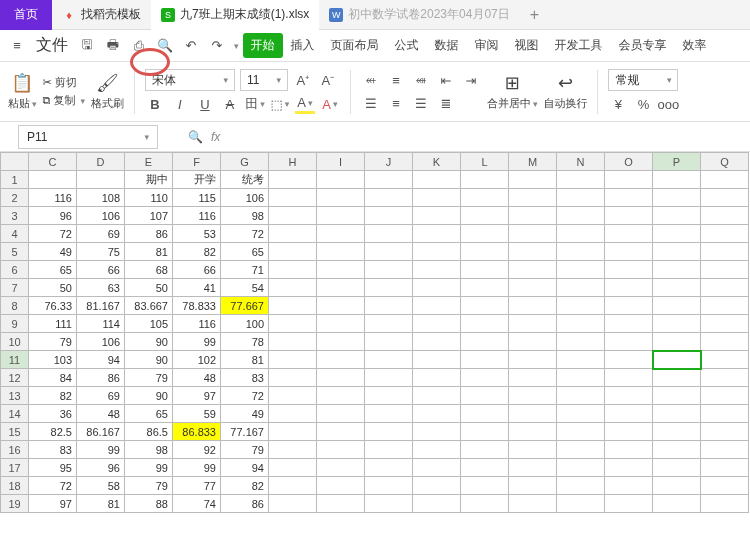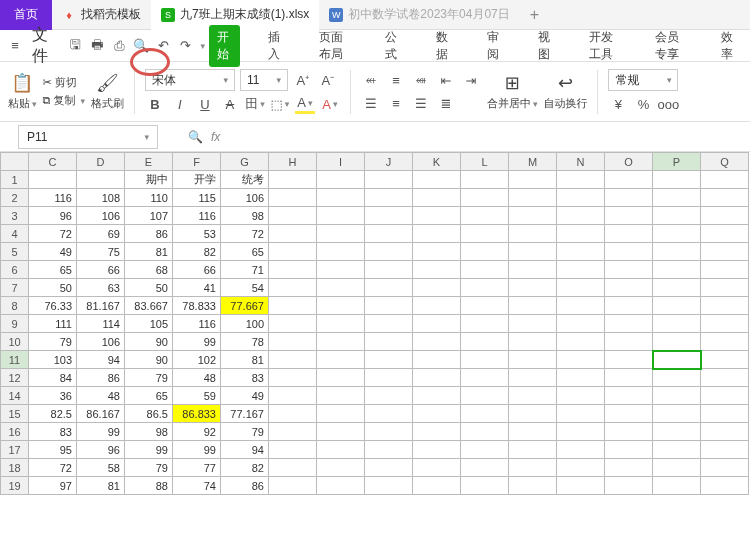--- a/index.html
+++ b/index.html
@@ -10,21 +10,21 @@
 .tab.home{background:#6d28d9;color:#fff;padding:12px 14px}
 .tab-ico{width:14px;height:14px;display:inline-flex;align-items:center;justify-content:center;font-size:11px}
 .ico-red{color:#e74c3c}.ico-grn{background:#1aad19;color:#fff;border-radius:2px;font-size:9px;width:14px;height:14px}.ico-blu{background:#4a7bc8;color:#fff;border-radius:2px;font-size:9px;width:14px;height:14px}
 .tab-add{padding:0 10px;color:#888;font-size:16px}
 .tab.dim{color:#aaa}
 .mark{position:absolute;left:130px;top:18px;width:40px;height:28px;border:3px solid #d9534f;border-radius:50%;pointer-events:none;z-index:10}
 
 .qat{height:32px;display:flex;align-items:center;padding:0 6px;gap:4px;border-bottom:1px solid #e0e0e0;position:relative}
 .qat .btn{width:22px;height:22px;display:flex;align-items:center;justify-content:center;color:#555;cursor:pointer;font-size:13px}
 .menu-label{font-size:16px;margin:0 4px}
-.ribbon-tabs{display:flex;gap:20px;margin-left:0;align-items:center}
+.ribbon-tabs{display:flex;gap:0;margin-left:0;align-items:center}
 .rtab{padding:4px 8px;font-size:12px;cursor:pointer;color:#444}
 .rtab.active{background:#1aad19;color:#fff;border-radius:3px}
 
 .ribbon{height:60px;display:flex;align-items:center;padding:0 8px;gap:6px;border-bottom:1px solid #e0e0e0}
 .rsub{display:flex;flex-direction:column;gap:3px;font-size:11px}
 .rbtn{display:flex;align-items:center;gap:3px;cursor:pointer;color:#444;font-size:11px}
 .big-btn{display:flex;flex-direction:column;align-items:center;gap:2px;cursor:pointer;font-size:11px;color:#444}
 .big-ico{width:22px;height:22px;display:flex;align-items:center;justify-content:center;font-size:18px}
 .sep{width:1px;height:44px;background:#e0e0e0;margin:0 4px}
 .font-sel{border:1px solid #ccc;height:22px;padding:0 6px;font-size:12px;min-width:90px;display:flex;align-items:center;justify-content:space-between;cursor:pointer}
@@ -431,20 +431,38 @@
           <td class="data"></td>
           <td class="data"></td>
           <td class="data"></td>
           <td class="data"></td>
           <td class="data"></td>
           <td class="data"></td>
           <td class="data"></td>
           <td class="data"></td>
         </tr>
         <tr>
+          <th class="rowh">13</th>
+          <td class="data">82</td>
+          <td class="data">69</td>
+          <td class="data">90</td>
+          <td class="data">97</td>
+          <td class="data">72</td>
+          <td class="data"></td>
+          <td class="data"></td>
+          <td class="data"></td>
+          <td class="data"></td>
+          <td class="data"></td>
+          <td class="data"></td>
+          <td class="data"></td>
+          <td class="data"></td>
+          <td class="data"></td>
+          <td class="data"></td>
+        </tr>
+        <tr>
           <th class="rowh">14</th>
           <td class="data">36</td>
           <td class="data">48</td>
           <td class="data">65</td>
           <td class="data">59</td>
           <td class="data">49</td>
           <td class="data"></td>
           <td class="data"></td>
           <td class="data"></td>
           <td class="data"></td>

